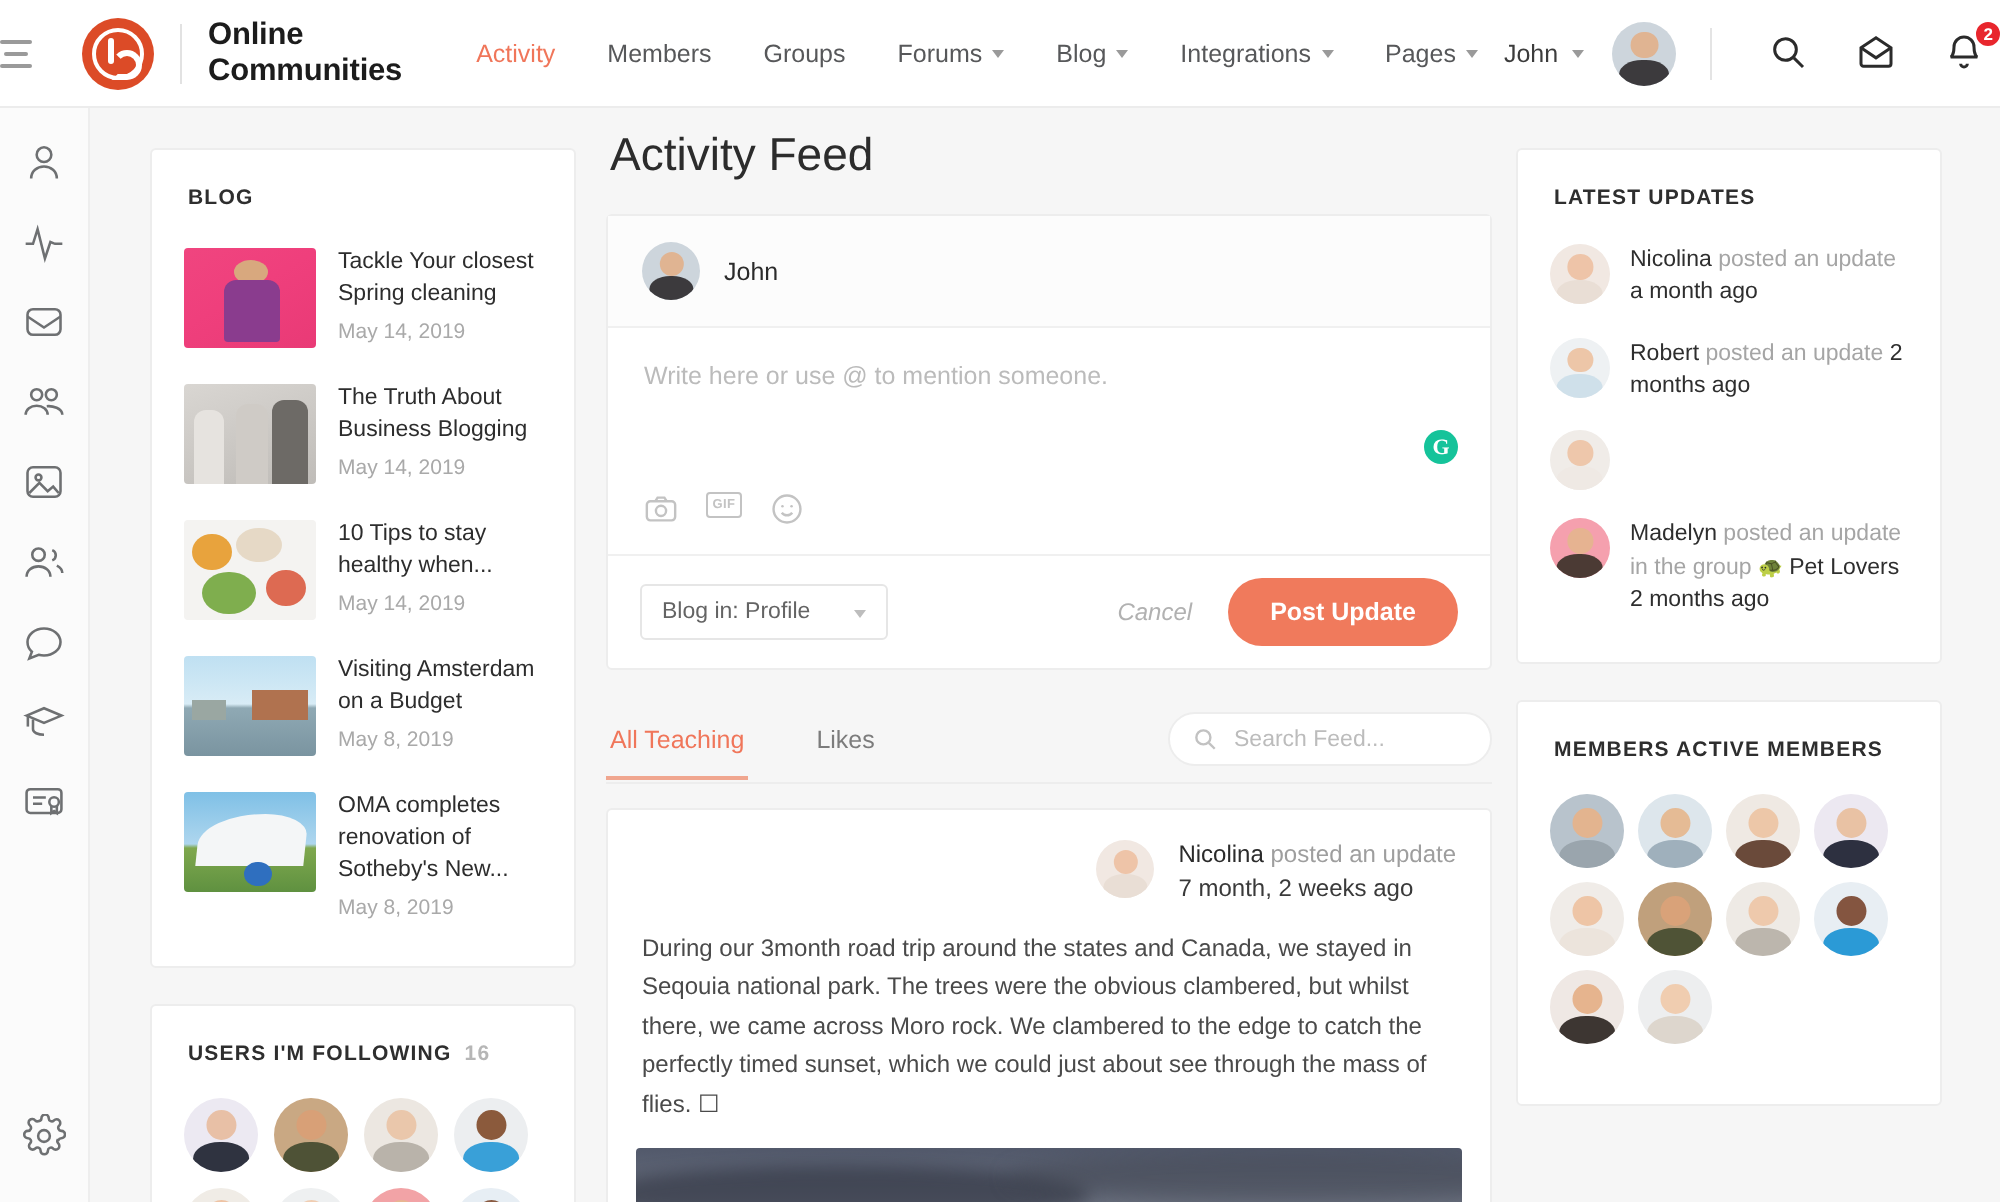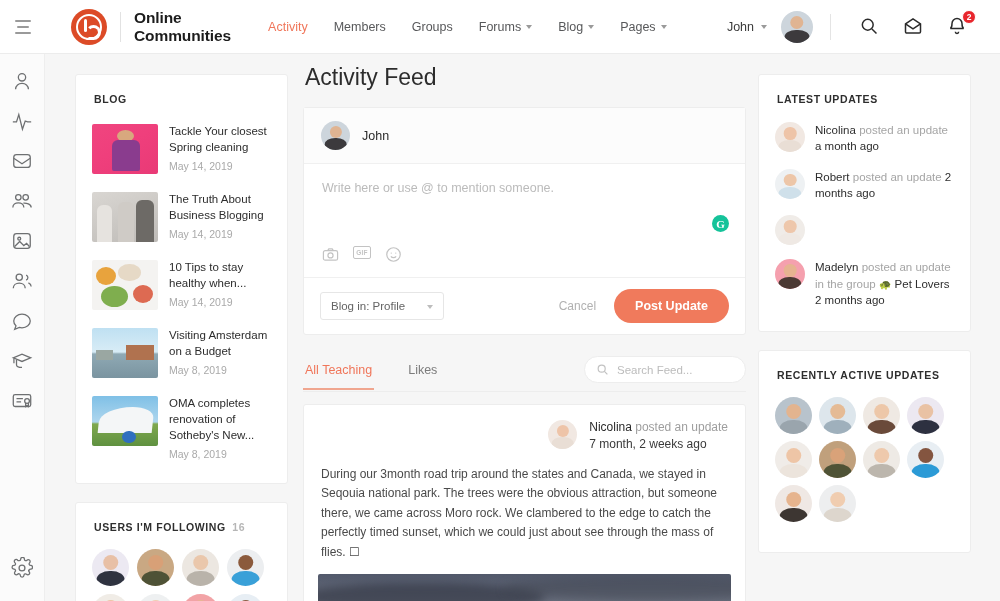--- a/index.html
+++ b/index.html
@@ -127,21 +127,21 @@
     width: 18px; height: 13px; border: 1.4px solid #c3c3c3; border-radius: 2px;
     font-size: 6.5px; font-weight: bold; color: #c3c3c3; display: flex;
     align-items: center; justify-content: center; letter-spacing: .2px;
   }
   .composer-foot { display: flex; align-items: center; padding: 11px 16px; border-top: 1px solid #f0f0f0; }
   .postin {
     border: 1px solid #e6e6e6; border-radius: 3px; padding: 7px 10px;
     font-size: 11.5px; color: #646464; display: flex; align-items: center; gap: 22px; cursor: pointer; background: #fff;
   }
   .postin .caret { border-top-color: #bdbdbd; }
-  .cancel { margin-left: auto; font-size: 12px; color: #b1b1b1; cursor: pointer; }
+  .cancel { margin-left: auto; font-size: 12px; color: #b1b1b1; cursor: pointer; font-style: italic; }
   .postbtn {
     margin-left: 18px; background: #f07a5c; color: #fff; border: none;
     border-radius: 18px; padding: 10px 21px; font-size: 12.5px; font-weight: bold;
     cursor: pointer; font-family: "Liberation Sans", sans-serif;
   }
 
   
   .tabsrow { display: flex; align-items: center; margin: 21px 0 0 0; border-bottom: 1px solid #ededed; padding-bottom: 0; }
   .tab { font-size: 12.5px; color: #7c7c7c; padding: 6px 2px 11px 2px; margin-right: 32px; cursor: pointer; border-bottom: 2px solid transparent; }
   .tab.active { color: #f0765a; border-bottom-color: #f0a68f; }
@@ -207,20 +207,24 @@
         </div>
       <div class="navitem">
           <span>Groups</span>
         </div>
       <div class="navitem">
           <span>Forums</span>
           <span class="caret"></span>
         </div>
       <div class="navitem">
           <span>Blog</span>
+          <span class="caret"></span>
+        </div>
+      <div class="navitem">
+          <span>Integrations</span>
           <span class="caret"></span>
         </div>
       <div class="navitem">
           <span>Pages</span>
           <span class="caret"></span>
         </div>
     </div>
 
     <div class="topright">
       <div class="username">
@@ -523,21 +527,21 @@
               </div>
           </div>
           <div>
             <div class="post-who">
               <span>Nicolina</span>
               <span class="grey">posted an update</span>
             </div>
             <div class="post-when">7 month, 2 weeks ago</div>
           </div>
         </div>
-        <div class="post-text">During our 3month road trip around the states and Canada, we stayed in Seqouia national park. The trees were the obvious attraction, but someone there, we came across Moro rock. We clambered to the edge to catch the perfectly timed sunset, which we could just about see through the mass of flies. ☐</div>
+        <div class="post-text">During our 3month road trip around the states and Canada, we stayed in Seqouia national park. The trees were the obvious clambered, but whilst there, we came across Moro rock. We clambered to the edge to catch the perfectly timed sunset, which we could just about see through the mass of flies. ☐</div>
         <div class="post-img" style="background:linear-gradient(180deg,#52596b 0%,#6f7583 30%,#9b958c 62%,#d9b58a 88%,#e8c79c 100%);position:relative">
           <div style="position:absolute;left:-5%;top:8%;width:60%;height:26%;background:rgba(40,44,56,.55);border-radius:50%;filter:blur(4px)"></div>
           <div style="position:absolute;left:45%;top:2%;width:70%;height:22%;background:rgba(60,64,76,.45);border-radius:50%;filter:blur(5px)"></div>
 
         </div>
       </div>
 
     </div>
 
     <div class="col-right">
@@ -577,21 +581,21 @@
                   <div class="head" style="background:#e6b391"></div>
                   <div class="body" style="background:#4b3a34"></div>
                 </div>
               </div>
               <div class="upd-text"><span>Madelyn</span> <span class="grey">posted an update in the group</span> <span class="grp-emoji">🐢</span> <span>Pet Lovers</span> <span>2 months ago</span></div>
             </div>
           </div>
       </div>
 
       <div class="card">
-        <div class="card-title">RECENTLY ACTIVE UPDATES</div>
+        <div class="card-title">MEMBERS ACTIVE MEMBERS</div>
         <div class="mem-grid" id="members-grid">
             <div class="av">
               <div class="ph-face" style="background:#b8c3cc">
                 <div class="head" style="background:#e3b48f"></div>
                 <div class="body" style="background:#9aa5ad"></div>
               </div>
             </div>
             <div class="av">
               <div class="ph-face" style="background:#dde6ec">
                 <div class="head" style="background:#e5bb95"></div>

